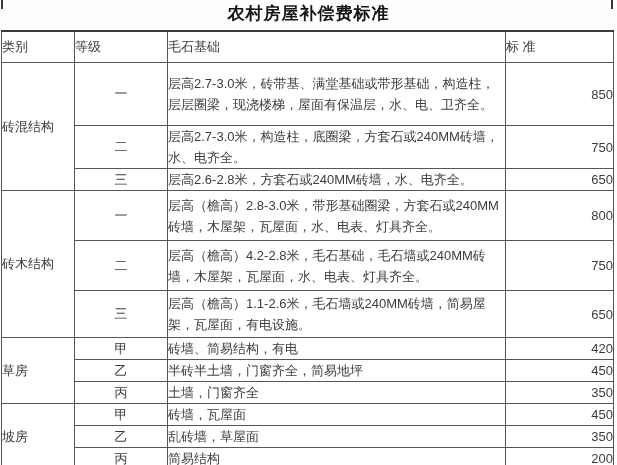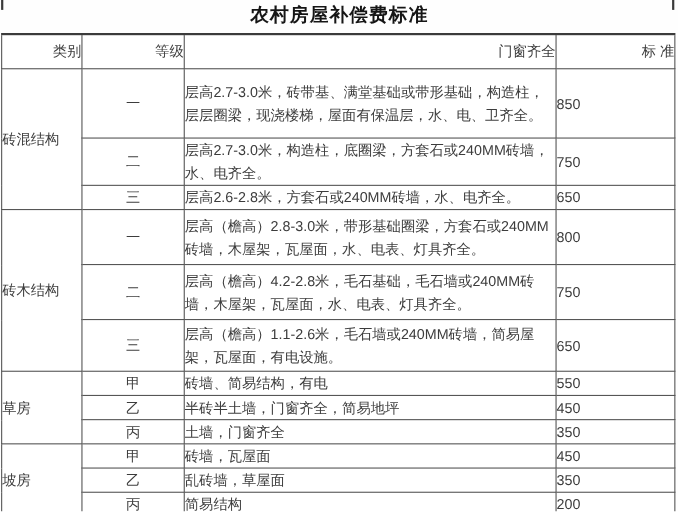--- a/index.html
+++ b/index.html
@@ -33,31 +33,31 @@
     font-size:13px;
     color:#3c3c3c;
     padding:0;
     background:#fff;
   }
   table.comp{border-top:2px solid #3b3b3b;}
   thead th{
     height:30px;
     font-size:14px;
     font-weight:normal;
-    text-align:right;
+    text-align:left;
   }
   td.cat{ text-align:left; vertical-align:middle; }
   td.grade{ text-align:center; vertical-align:middle; }
   td.structure{
     text-align:left;
     padding:1px 7px;
     line-height:21px;
     vertical-align:middle;
   }
-  td.standard{ text-align:left; vertical-align:middle; }
+  td.standard{ text-align:right; vertical-align:middle; }
   
   tbody tr:nth-child(1){height:63px;}
   tbody tr:nth-child(2){height:43px;}
   tbody tr:nth-child(3){height:22px;}
   tbody tr:nth-child(4){height:50px;}
   tbody tr:nth-child(5){height:50px;}
   tbody tr:nth-child(6){height:47px;}
   tbody tr:nth-child(7){height:22px;}
   tbody tr:nth-child(8){height:22px;}
   tbody tr:nth-child(9){height:22px;}
@@ -78,21 +78,21 @@
     <colgroup>
       <col style="width:73px">
       <col style="width:93px">
       <col style="width:338px">
       <col style="width:108px">
     </colgroup>
     <thead>
       <tr>
         <th>类别</th>
         <th>等级</th>
-        <th>门窗齐全</th>
+        <th>毛石基础</th>
         <th>标  准</th>
       </tr>
     </thead>
     <tbody>
         <tr>
           <td rowspan="3" class="cat">砖混结构</td>
           <td class="grade">一</td>
           <td class="structure">层高2.7-3.0米，砖带基、满堂基础或带形基础，构造柱，层层圈梁，现浇楼梯，屋面有保温层，水、电、卫齐全。</td>
           <td class="standard">850</td>
         </tr>
@@ -119,21 +119,21 @@
         </tr>
         <tr>
           <td class="grade">三</td>
           <td class="structure">层高（檐高）1.1-2.6米，毛石墙或240MM砖墙，简易屋架，瓦屋面，有电设施。</td>
           <td class="standard">650</td>
         </tr>
         <tr>
           <td rowspan="3" class="cat">草房</td>
           <td class="grade">甲</td>
           <td class="structure">砖墙、简易结构，有电</td>
-          <td class="standard">550</td>
+          <td class="standard">420</td>
         </tr>
         <tr>
           <td class="grade">乙</td>
           <td class="structure">半砖半土墙，门窗齐全，简易地坪</td>
           <td class="standard">450</td>
         </tr>
         <tr>
           <td class="grade">丙</td>
           <td class="structure">土墙，门窗齐全</td>
           <td class="standard">350</td>

